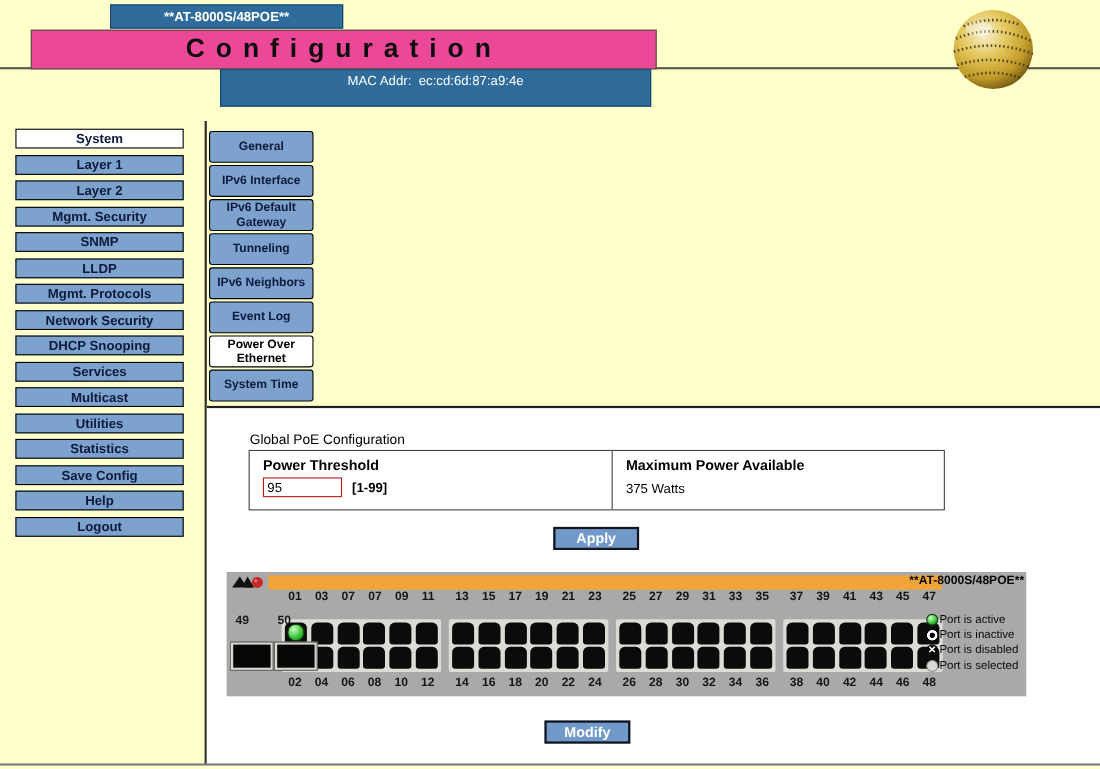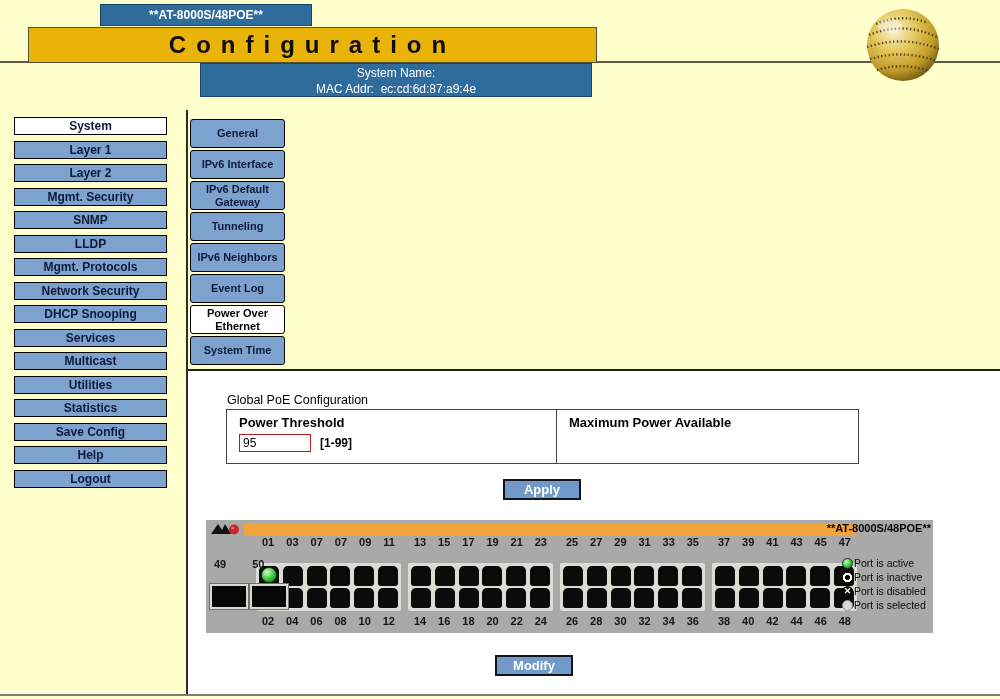--- a/index.html
+++ b/index.html
@@ -11,21 +11,21 @@
   }
   
   .device-badge{
     position:absolute;left:100px;top:4px;width:210px;height:20px;
     background:#2F6C9C;border:1px solid #16476B;color:#fff;
     font-size:12px;font-weight:bold;text-align:center;line-height:20px;z-index:2;
   }
   .hrule{position:absolute;left:0;top:61px;width:1000px;height:2px;background:#5C5C49;z-index:1;}
   .title-bar{
     position:absolute;left:28px;top:27px;width:567px;height:34px;
-    background:#eab308;border:1px solid #52523A;z-index:2;
+    background:#ec4899;border:1px solid #52523A;z-index:2;
     display:flex;align-items:center;justify-content:center;
     font-size:24px;font-weight:bold;color:#0D0D0D;letter-spacing:10px;
   }
   .sys-bar{
     position:absolute;left:200px;top:63px;width:392px;height:34px;
     background:#2F6C9C;border:1px solid #16476B;color:#fff;z-index:2;
     font-size:12px;text-align:center;line-height:16px;padding-top:1px;box-sizing:border-box;
   }
   .globe{position:absolute;left:864px;top:6px;width:78px;height:78px;z-index:3;}
   
@@ -103,21 +103,20 @@
   .licon.disabled{background:#0A0A0A;color:#fff;font-size:9px;font-weight:bold;display:flex;align-items:center;justify-content:center;line-height:1;}
   .licon.selected{background:#D9D9D9;border:1.5px solid #8F8F8F;}
 </style>
 </head>
 <body>
 
 <div class="device-badge">**AT-8000S/48POE**</div>
 <div class="title-bar">Configuration</div>
 <div class="hrule"></div>
 <div class="sys-bar">
-  <div>System Name:</div>
   <div>
     <span>MAC Addr:</span>&nbsp;
     <span>ec:cd:6d:87:a9:4e</span>
   </div>
 </div>
 <svg class="globe" viewBox="0 0 78 78">
   <defs>
     <radialGradient id="gg" cx="38%" cy="30%" r="75%">
       <stop offset="0%" stop-color="#F8F2D2"></stop>
       <stop offset="40%" stop-color="#E3C65A"></stop>
@@ -175,20 +174,21 @@
   <div class="poe-table">
     <div class="cell cell1">
       <div class="cell-h">Power Threshold</div>
       <div class="row2">
         <input class="pt-input" value="95" style="">
         <span class="range">[1-99]</span>
       </div>
     </div>
     <div class="cell cell2">
       <div class="cell-h">Maximum Power Available</div>
+      <div class="plain-val">375 Watts</div>
     </div>
   </div>
 
   <button class="btn apply">Apply</button>
 
   <div class="switch-panel">
     <svg class="at-logo" width="34" height="15" viewBox="0 0 34 15">
       <polygon points="1,12 8,2 12,8 15,2 21,12" fill="#111"></polygon>
       <polygon points="12,12 16,6 20,12" fill="#111"></polygon>
       <circle cx="24" cy="7.5" r="5" fill="#C62828"></circle>

